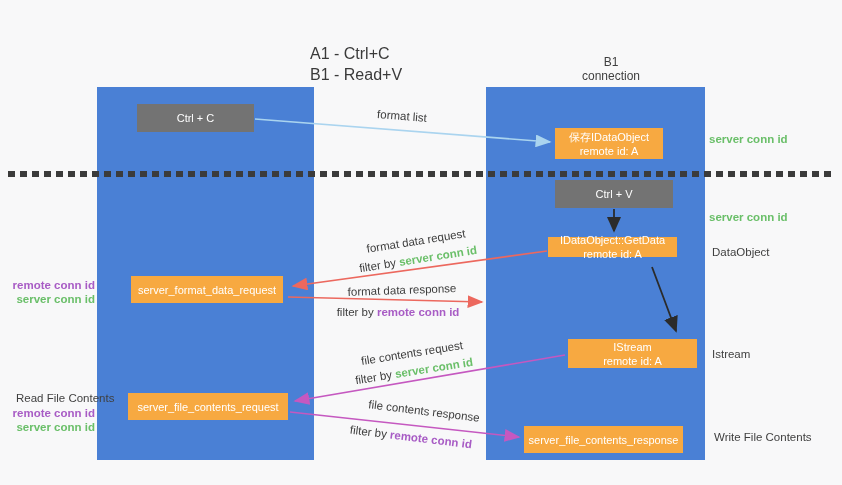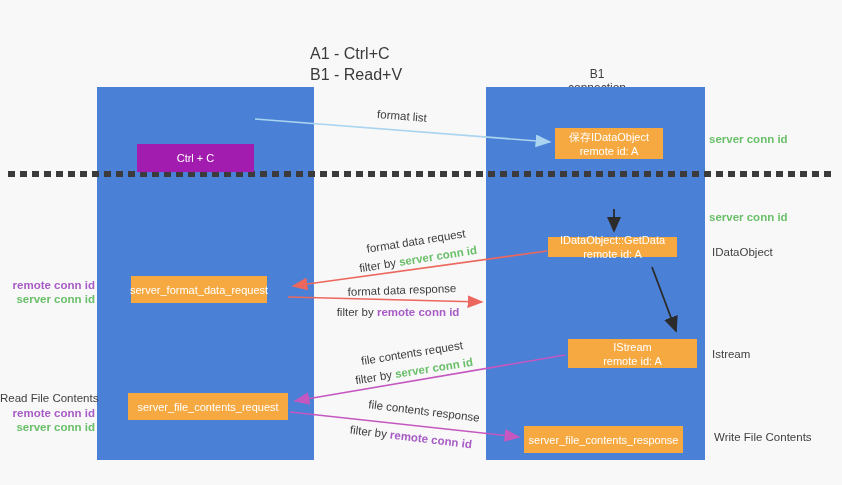--- a/index.html
+++ b/index.html
@@ -15,40 +15,40 @@
 
   .title {
     position:absolute; left:310px; top:4px; width:220px;
     text-align:left; font-size:16px; line-height:21px; color:#3a3a3a;margin-top:39px;
   }
   .col-header {
     position:absolute; width:120px; text-align:center;
     font-size:12px; line-height:13.5px; color:#3f3f3f;
   }
   .col-header.a1 { left:145px; top:56px; }
-  .col-header.b1 { left:537px; top:56px;margin-top:12px; }
+  .col-header.b1 { left:551px; top:56px; }
 
   .lane {
     position:absolute; top:87px; height:373px; background:#4a80d5;
   }
   .lane.a1 { left:97px;  width:217px; }
   .lane.b1 { left:486px; width:219px; }
 
   .dashline {
     position:absolute; left:8px; top:171px; width:824px; height:6px;
     background:repeating-linear-gradient(to right, #3b3b3b 0 7px, transparent 7px 12px);
   }
 
   .node {
     position:absolute; display:flex; flex-direction:column;
     align-items:center; justify-content:center;
     color:#fff; font-size:11px; line-height:14px; text-align:center;
     white-space:nowrap;
   }
-  .node.green  { background:#a21caf;margin-top:40px; }
+  .node.green  { background:#737373; }
   .node.orange { background:#f7a941; }
 
   .edge-label {
     position:absolute; white-space:nowrap;
     font-size:11.5px; color:#3d3d3d;
     transform-origin:center;
   }
   .side-label {
     position:absolute; white-space:nowrap; font-size:11.5px; color:#3f3f3f;
   }
@@ -104,27 +104,30 @@
 
   <div class="node green" style="left:137px; top:104px; width:117px; height:28px;">
     <div>Ctrl + C</div>
   </div>
 
   <div class="node orange" style="left:555px; top:128px; width:108px; height:31px;">
     <div>保存IDataObject</div>
     <div>remote id: A</div>
   </div>
 
+  <div class="node green" style="left:555px; top:180px; width:118px; height:28px;">
+    <div>Ctrl + V</div>
+  </div>
 
   <div class="node orange" style="left:548px; top:237px; width:129px; height:20px;">
     <div>IDataObject::GetData</div>
     <div>remote id: A</div>
   </div>
 
-  <div class="node orange" style="left:131px; top:276px; width:136px; height:27px;">
+  <div class="node orange" style="left:131px; top:276px; width:152px; height:27px;">
     <div>server_format_data_request</div>
   </div>
 
 
   <div class="node orange" style="left:568px; top:339px; width:129px; height:29px;">
     <div>IStream</div>
     <div>remote id: A</div>
   </div>
 
   <div class="node orange" style="left:128px; top:393px; width:160px; height:27px;">
@@ -157,23 +160,23 @@
 
   <div class="edge-label" style="left:424px; top:411px; transform:translate(-50%,-50%) rotate(7deg);">file contents response</div>
   <div class="edge-label" style="left:411px; top:437px; transform:translate(-50%,-50%) rotate(7deg);">
     <span>filter by</span>
     <span class="conn-purple">remote conn id</span>
   </div>
 
   <div class="side-label conn-purple right-align" style="left:0px; top:279px; width:95px;">remote conn id</div>
   <div class="side-label conn-green right-align" style="left:0px; top:293px; width:95px;">server conn id</div>
 
-  <div class="side-label right-align" style="left:0px; top:392px; width:95px;">Read File Contents</div>
+  <div class="side-label right-align" style="left:16px; top:392px; width:95px;">Read File Contents</div>
   <div class="side-label conn-purple right-align" style="left:0px; top:407px; width:95px;">remote conn id</div>
   <div class="side-label conn-green right-align" style="left:0px; top:421px; width:95px;">server conn id</div>
 
   <div class="side-label conn-green" style="left:709px; top:133px;">server conn id</div>
   <div class="side-label conn-green" style="left:709px; top:211px;">server conn id</div>
-  <div class="side-label" style="left:712px; top:246px;">IDataObject</div>
+  <div class="side-label" style="left:712px; top:246px;">DataObject</div>
   <div class="side-label" style="left:712px; top:348px;">Istream</div>
   <div class="side-label" style="left:714px; top:431px;text-align:center;">Write File Contents</div>
 
 </div>
 
 </body></html>

